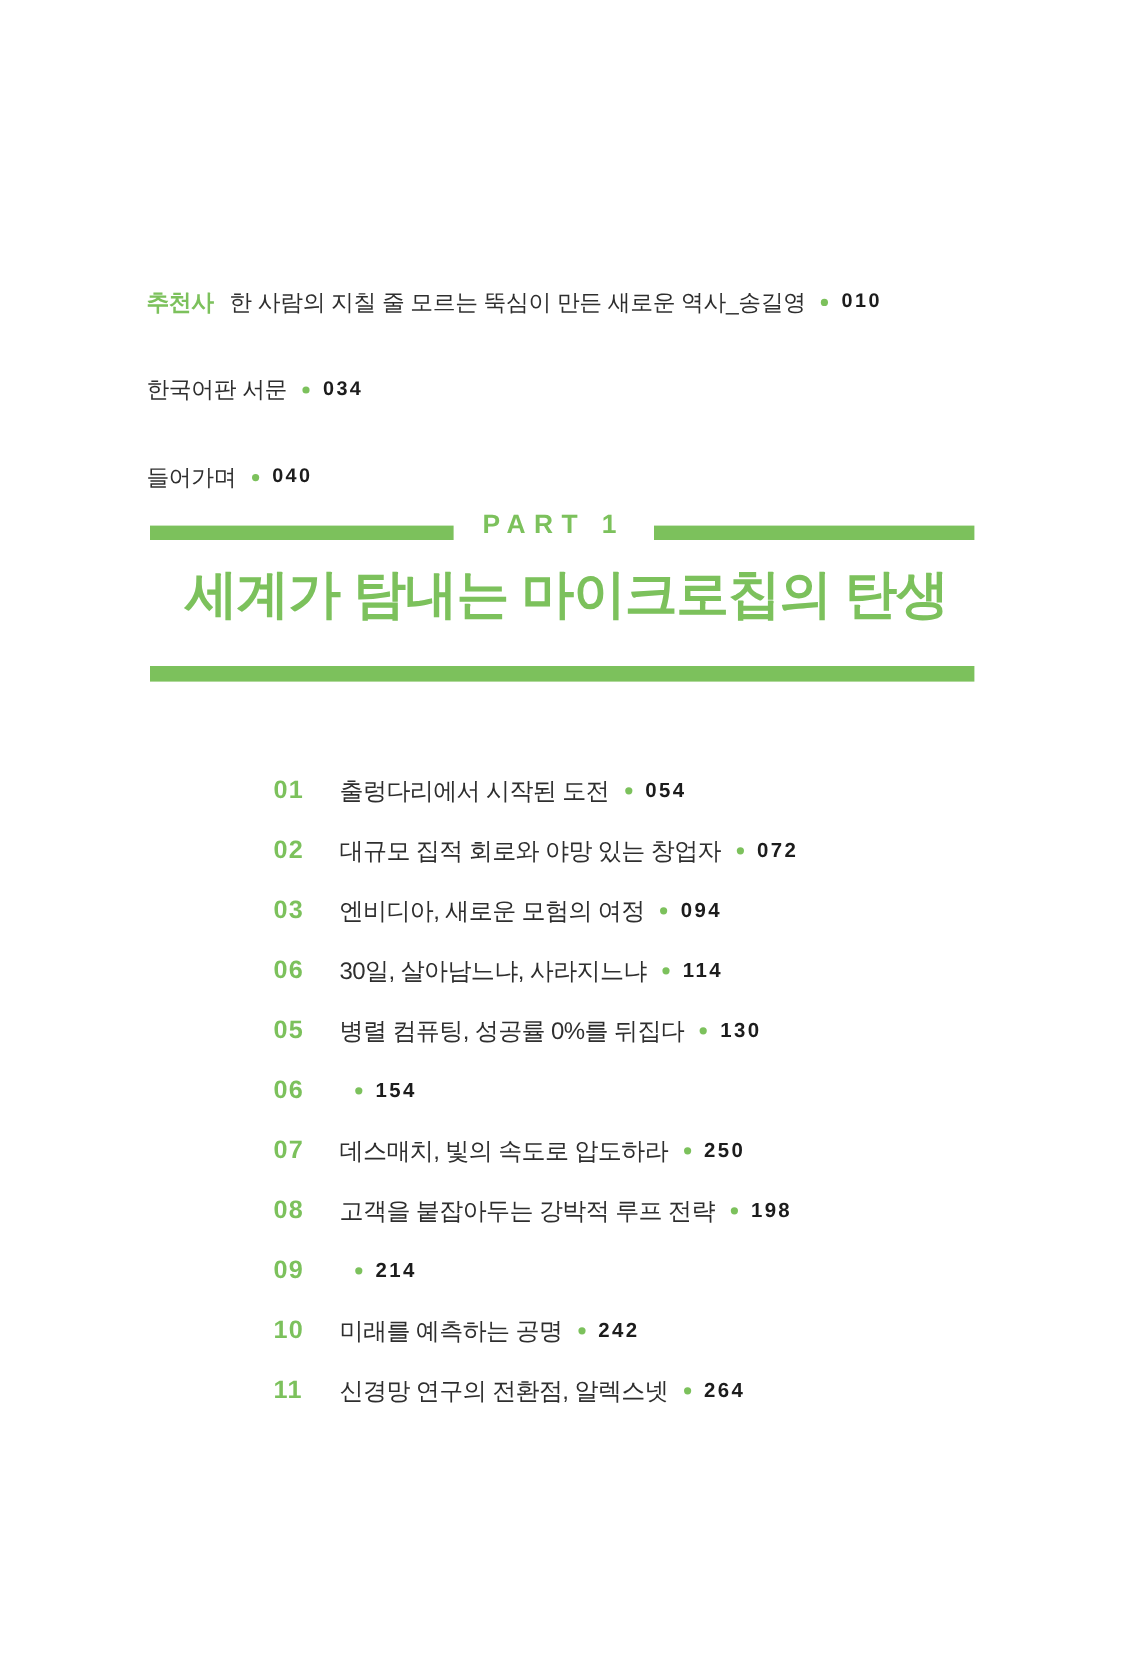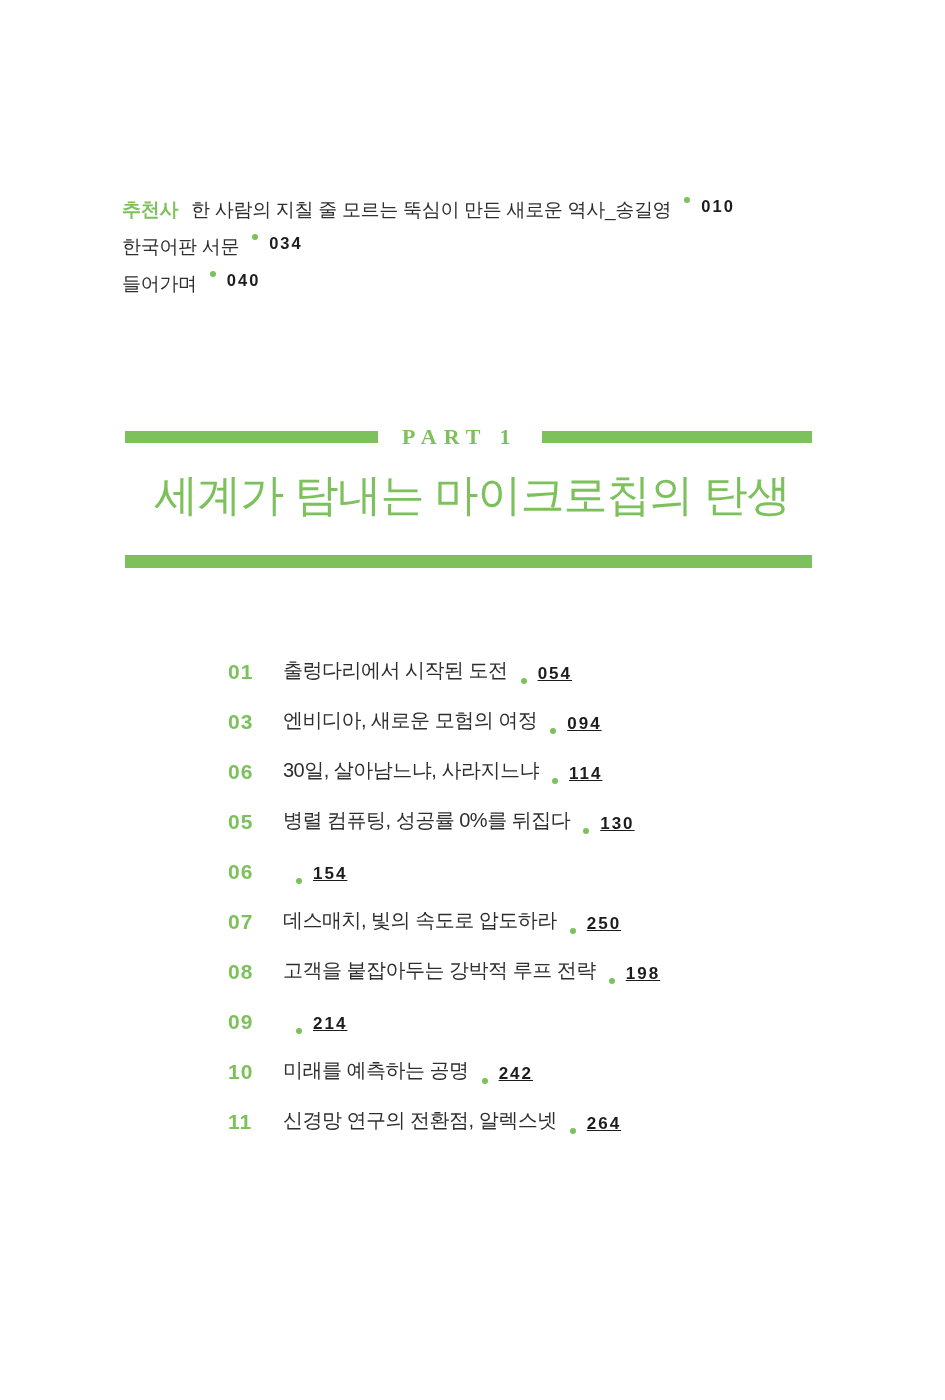--- a/index.html
+++ b/index.html
@@ -20,26 +20,27 @@
 
   
   .front-matter {
     position: absolute;
     left: 122px;
     top: 197px;
     width: 700px;
   }
   .fm-row {
     display: flex;
-    align-items: flex-start;
+    align-items: center;
     height: 37px;
     font-size: 19px;
     color: var(--text);
     letter-spacing: -0.3px;
     white-space: nowrap;
+    margin-top: 36px;
   }
   .fm-label {
     color: var(--accent);
     font-weight: 700;
     margin-right: 13px;
   }
   .dot {
     display: inline-block;
     width: 6px;
     height: 6px;
@@ -55,22 +56,21 @@
     color: var(--page_num);
   }
 
   
   .part-header {
     position: absolute;
     top: 424px;
     left: 125px;
     width: 687px;
     display: flex;
-    align-items: center;
-    font-family: Liberation Serif, serif;
+    align-items: flex-end;
   }
   .part-bar-left {
     width: 253px;
     height: 12px;
     background: var(--accent);
     flex: 0 0 auto;
   }
   .part-bar-right {
     flex: 1 1 auto;
     height: 12px;
@@ -85,21 +85,21 @@
     white-space: nowrap;
   }
 
   .part-title {
     position: absolute;
     top: 466px;
     left: 66px;
     width: 812px;
     text-align: center;
     font-size: 44px;
-    font-weight: 400;
+    font-weight: 700;
     color: var(--accent);
     letter-spacing: -1px;
     white-space: nowrap;
   }
 
   .divider-bar {
     position: absolute;
     top: 555px;
     left: 125px;
     width: 687px;
@@ -109,38 +109,38 @@
 
   
   .chapters {
     position: absolute;
     top: 634px;
     left: 228px;
     width: 620px;
   }
   .ch-row {
     display: flex;
-    align-items: flex-end;
+    align-items: center;
     height: 50px;
     white-space: nowrap;
   }
   .ch-num {
     width: 55px;
     flex: 0 0 auto;
     font-size: 21px;
     font-weight: 700;
     color: var(--accent);
     letter-spacing: 1px;
   }
   .ch-title {
     font-size: 20px;
     color: var(--text);
     letter-spacing: -0.5px;
   }
-  .ch-row .pg { font-size: 17px; text-decoration: underline; }
+  .ch-row .pg { font-size: 17px; }
 </style>
 </head>
 <body>
 
 <div class="page">
 
   <div class="front-matter">
 
       <div class="fm-row">
         <span class="fm-label">추천사</span>
@@ -177,20 +177,26 @@
 
   <div class="chapters">
 
       <div class="ch-row">
         <span class="ch-num">01</span>
         <span class="ch-title">출렁다리에서 시작된 도전</span>
         <span class="dot"></span>
         <span class="pg">054</span>
       </div>
 
+      <div class="ch-row">
+        <span class="ch-num">02</span>
+        <span class="ch-title">대규모 집적 회로와 야망 있는 창업자</span>
+        <span class="dot"></span>
+        <span class="pg">072</span>
+      </div>
 
       <div class="ch-row">
         <span class="ch-num">03</span>
         <span class="ch-title">엔비디아, 새로운 모험의 여정</span>
         <span class="dot"></span>
         <span class="pg">094</span>
       </div>
 
       <div class="ch-row">
         <span class="ch-num">06</span>

